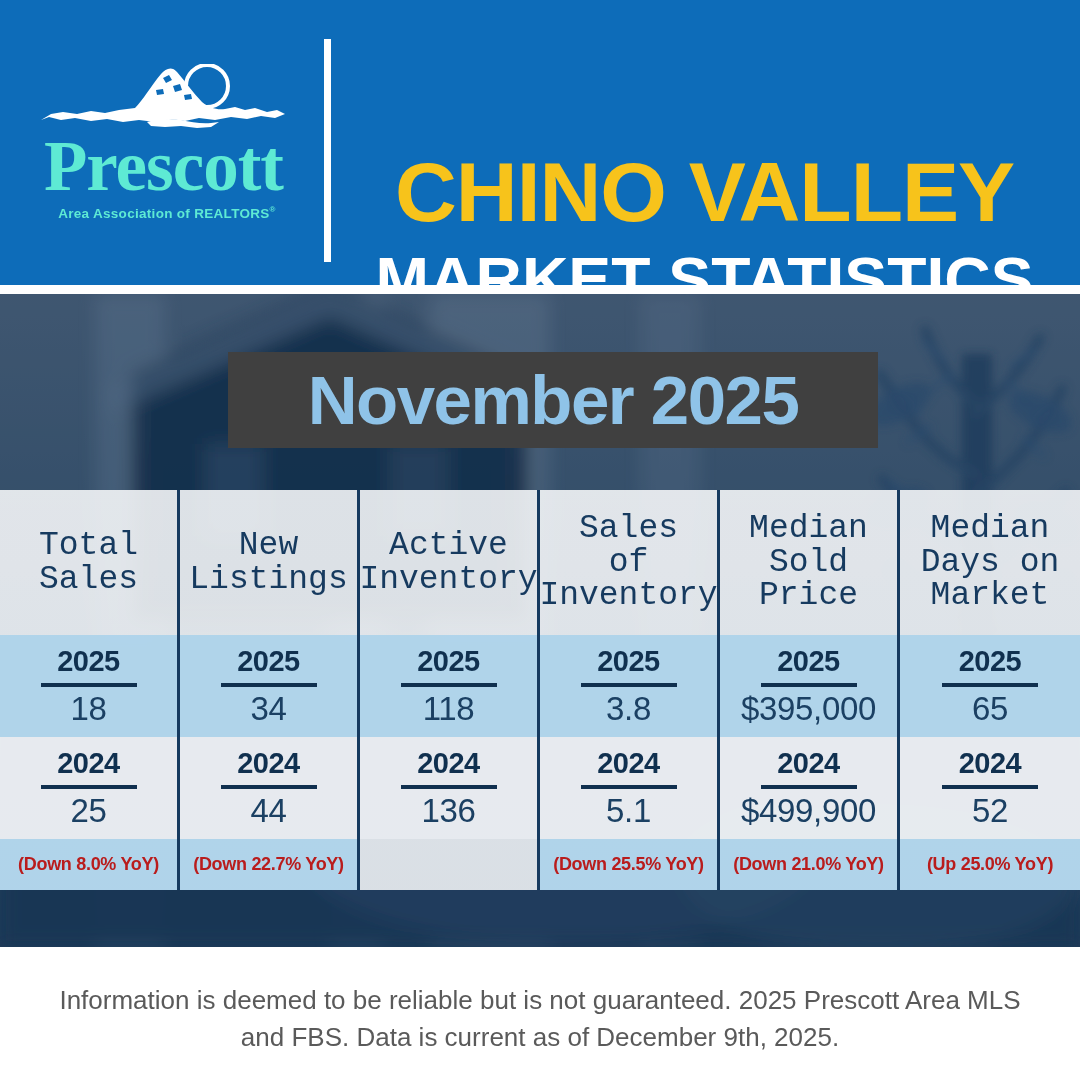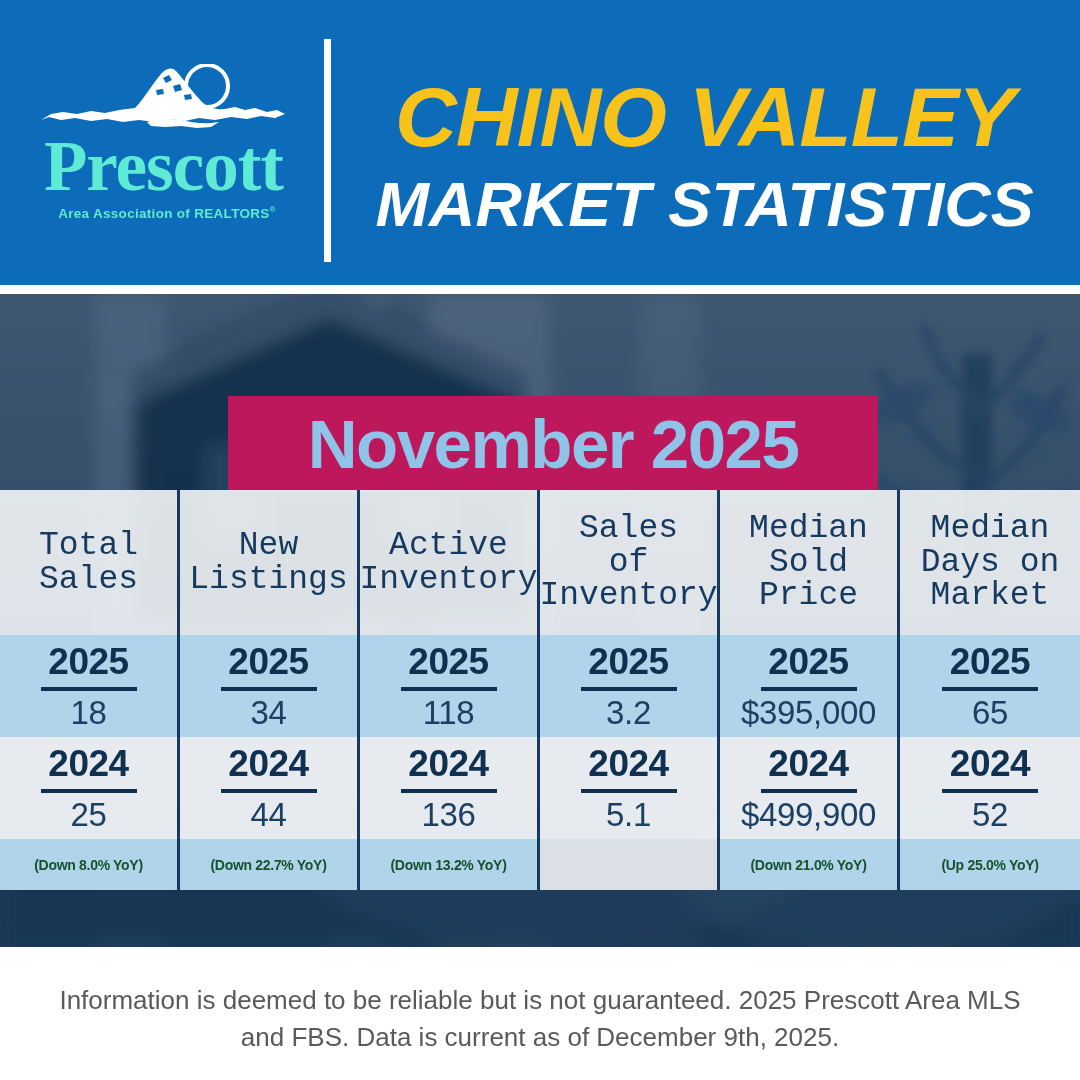--- a/index.html
+++ b/index.html
@@ -46,21 +46,21 @@
   .logo-sub sup { font-size:8px; vertical-align:super; }
 
   .hdr-divider {
     position:absolute; left:324px; top:39px;
     width:7px; height:223px; background:#ffffff;
   }
   .title-zone {
     position:absolute; left:355px; top:0;
     width:700px; height:311px;
     display:flex; flex-direction:column;
-    align-items:center; justify-content:center;font-style:italic;
+    align-items:center; justify-content:flex-end;
   }
   .title-main {
     font-size:84px; font-weight:700; color:#f7c31b;
     letter-spacing:-1px; line-height:1.0;
     white-space:nowrap; transform:scaleX(1.02);
   }
   .title-sub {
     font-size:63px; font-weight:700; color:#ffffff;
     letter-spacing:0px; line-height:1.0;
     margin-top:14px; white-space:nowrap; transform:scaleX(1.02);
@@ -72,22 +72,22 @@
     width:1080px; height:653px;
     overflow:hidden;
     background:#1d3c5c;
   }
   .photo-band svg { position:absolute; left:0; top:0; width:1080px; height:653px; }
 
   
   .month-banner {
     position:absolute; left:228px; top:352px;
     width:650px; height:96px;
-    background:#be185d;
-    display:flex; align-items:center; justify-content:center;margin-top:44px;
+    background:#404040;
+    display:flex; align-items:center; justify-content:center;
   }
   .month-text {
     font-size:69px; font-weight:700; color:#8fc3e8;
     letter-spacing:-1.5px; line-height:1;
     white-space:nowrap;
   }
 
   
   .stats {
     position:absolute; left:0; top:490px;
@@ -119,39 +119,39 @@
   }
 
   .yr-block {
     height:102px;
     display:flex; flex-direction:column;
     align-items:center; justify-content:center;
   }
   .yr-2025 { background:rgba(172,210,234,0.92); }
   .yr-2024 { background:rgba(234,238,241,0.80); }
   .yr-label {
-    font-size:37px; font-weight:700; color:#10304f;
+    font-size:29px; font-weight:700; color:#10304f;
     letter-spacing:-0.5px; line-height:1;
   }
   .yr-rule {
     width:96px; height:4px; background:#10304f;
     margin:7px 0 5px 0;
   }
   .yr-value {
     font-size:33px; font-weight:400; color:#1b4063;
     line-height:1; letter-spacing:-0.3px; white-space:nowrap;
   }
 
   .yoy {
     height:51px;
     background:rgba(172,210,234,0.92);
     display:flex; align-items:center; justify-content:center;
   }
   .yoy-txt {
-    font-size:14px; font-weight:700; color:#14532d;
+    font-size:18px; font-weight:700; color:#b91c1c;
     letter-spacing:-0.3px; white-space:nowrap;
   }
 
   
   .footer {
     position:absolute; left:0; top:947px;
     width:1080px; height:144px;
     background:#ffffff;
     display:flex; align-items:center; justify-content:center;
   }
@@ -332,40 +332,40 @@
       <div class="yr-block yr-2025">
         <div class="yr-label">2025</div>
         <div class="yr-rule"></div>
         <div class="yr-value">118</div>
       </div>
       <div class="yr-block yr-2024">
         <div class="yr-label">2024</div>
         <div class="yr-rule"></div>
         <div class="yr-value">136</div>
       </div>
-      <div class="yoy">
-        <div class="yoy-txt">(Down 13.2% YoY)</div>
-      </div>
     </div>
 
     <div class="col">
       <div class="col-head">
         <div class="col-head-txt">Sales
 of
 Inventory</div>
       </div>
       <div class="yr-block yr-2025">
         <div class="yr-label">2025</div>
         <div class="yr-rule"></div>
-        <div class="yr-value">3.2</div>
+        <div class="yr-value">3.8</div>
       </div>
       <div class="yr-block yr-2024">
         <div class="yr-label">2024</div>
         <div class="yr-rule"></div>
         <div class="yr-value">5.1</div>
+      </div>
+      <div class="yoy">
+        <div class="yoy-txt">(Down 25.5% YoY)</div>
       </div>
     </div>
 
     <div class="col">
       <div class="col-head">
         <div class="col-head-txt">Median
 Sold
 Price</div>
       </div>
       <div class="yr-block yr-2025">

